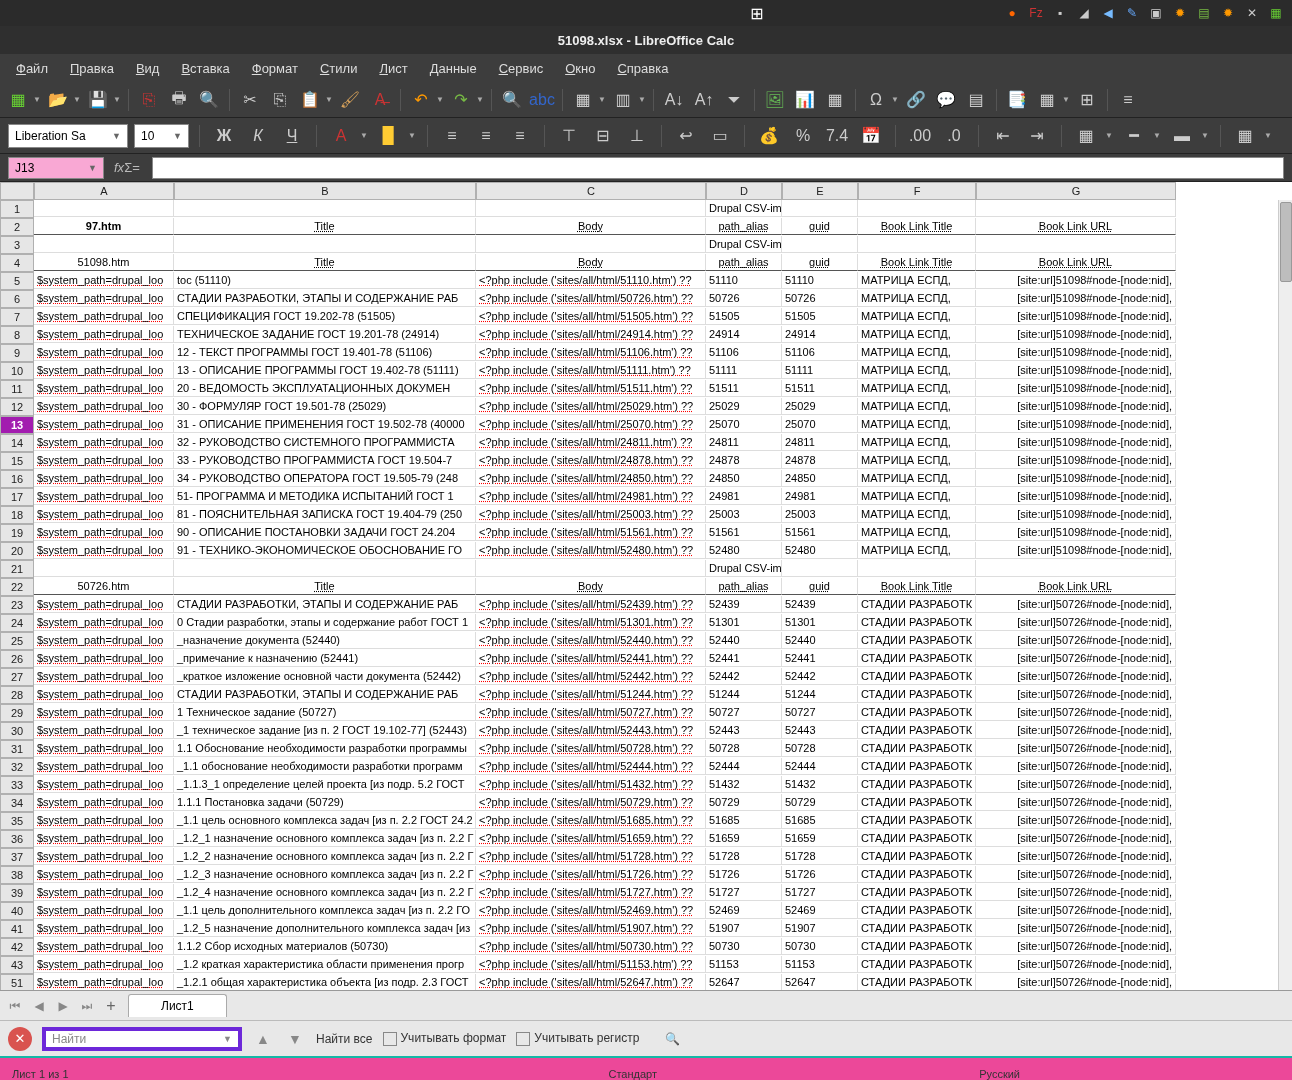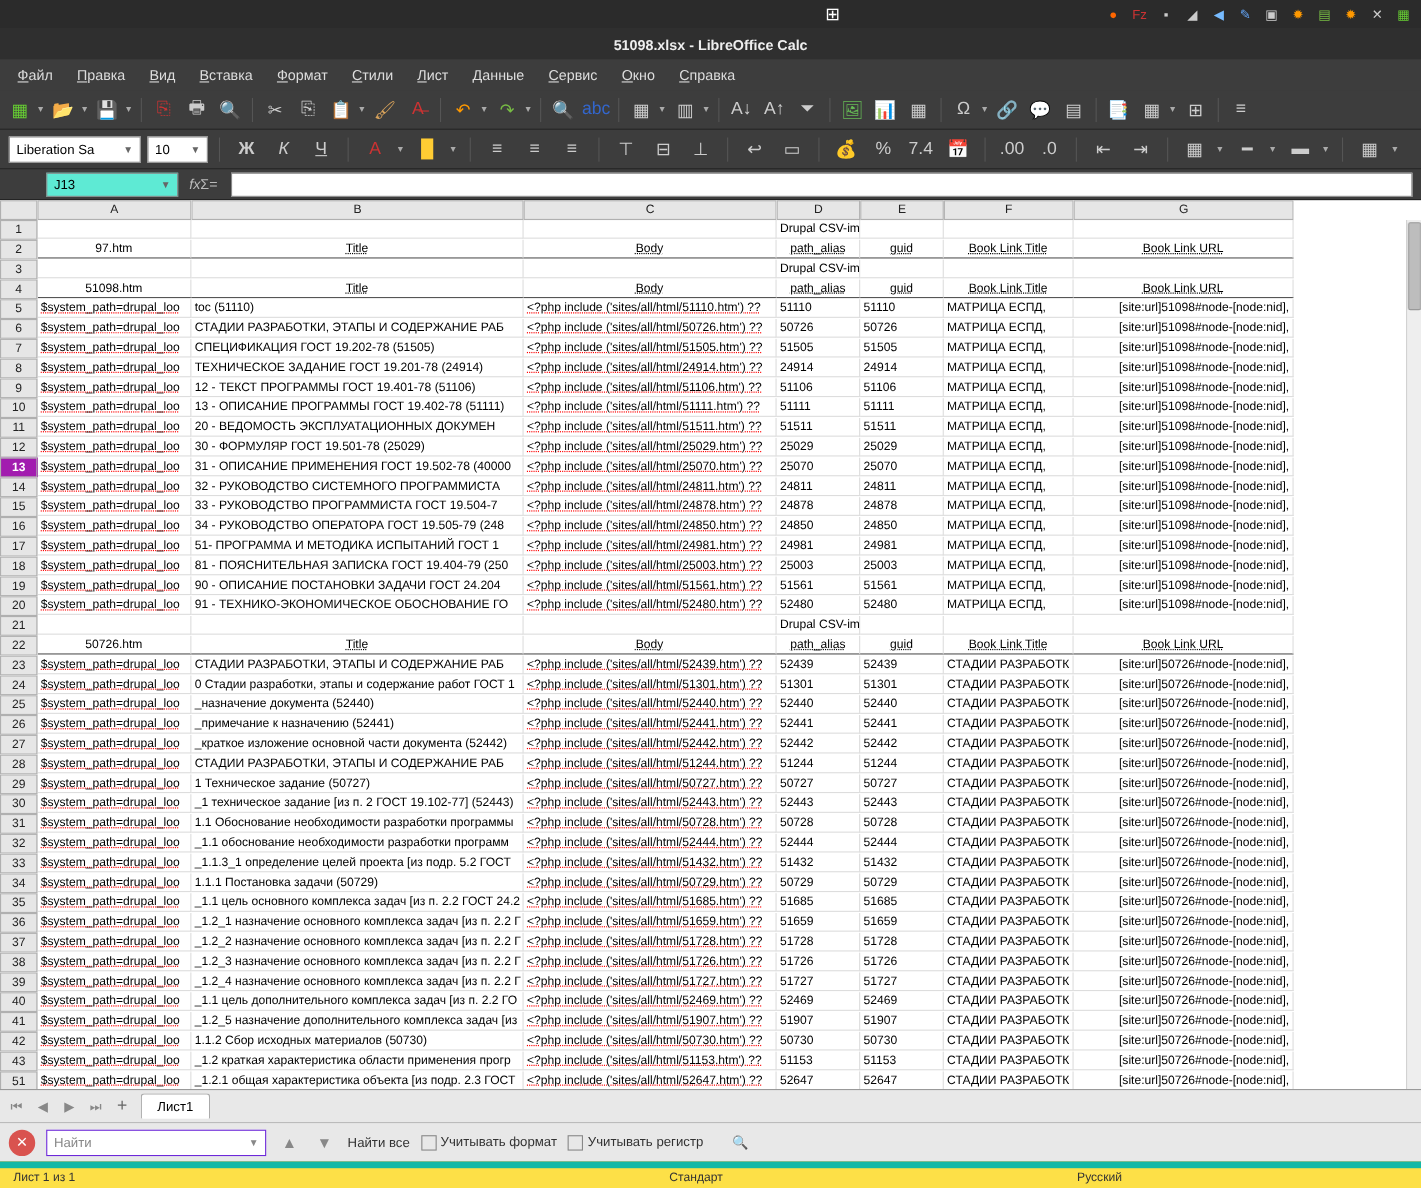--- a/index.html
+++ b/index.html
@@ -14,48 +14,48 @@
 .toolbar { height: 36px; background: #3d3d3d; border-bottom: 1px solid #222; display: flex; align-items: center; padding: 0 4px; gap: 2px; }
 .tbtn { width: 28px; height: 28px; display: inline-flex; align-items: center; justify-content: center; color: #ccc; border-radius: 3px; }
 .tsep { width: 1px; height: 22px; background: #555; margin: 0 4px; }
 .dropdown-arrow { width: 10px; height: 28px; display:inline-flex; align-items:center; justify-content:center; color:#aaa; font-size:8px; margin-left:-2px;}
 .font-bar { height: 36px; background: #3d3d3d; border-bottom: 1px solid #222; display: flex; align-items: center; padding: 0 8px; gap: 6px; }
 .combo { background: #fff; border: 1px solid #888; height: 24px; display: flex; align-items: center; padding: 0 6px; font-size: 12px; color: #000; }
 .combo.font-name { width: 120px; }
 .combo.font-size { width: 55px; }
 .combo .arrow { margin-left: auto; font-size: 9px; color: #666; }
 .cell-ref-bar { height: 28px; background: #3d3d3d; border-bottom: 1px solid #222; display: flex; align-items: center; padding: 0 8px; gap: 6px; }
-.cell-ref { background: #5eead4; border: 1px solid #888; height: 22px; width: 120px; padding: 0 6px; font-size: 12px; color:#000; display:flex; align-items:center;margin-left:34px; }
+.cell-ref { background: #f9a8d4; border: 1px solid #888; height: 22px; width: 96px; padding: 0 6px; font-size: 12px; color:#000; display:flex; align-items:center; }
 .cell-ref .arrow { margin-left:auto; font-size:9px; color:#666; }
 .fx-icons { display: flex; gap: 0; color: #bbb; font-size: 13px; margin-left: 4px; }
 .formula-input { flex: 1; background: #fff; border: 1px solid #888; height: 22px; margin-left: 6px; }
 .sheet-area { flex: 1; background: #fff; overflow: hidden; position: relative; }
 .grid { display: grid; grid-template-columns: 34px 140px 302px 230px 76px 76px 118px 200px; font-size: 11px; color: #000; }
 .col-head, .row-head { background: #e6e6e6; border: 1px solid #b0b0b0; text-align: center; padding: 2px 0; font-size: 11px; color:#222; position: sticky; }
 .col-head { top: 0; height: 18px; }
 .row-head { left: 0; width: 34px; }
 .corner { background: #e6e6e6; border: 1px solid #b0b0b0; }
 .cell { border-right: 1px solid #ddd; border-bottom: 1px solid #ddd; padding: 1px 3px; white-space: nowrap; overflow: hidden; height: 17px; line-height: 15px; }
 .hdr-cell { border-bottom: 1px solid #555; text-align: center; text-decoration: underline dotted; font-size: 11px; }
 .import-row { text-align: center; font-size: 11px; }
 .cell.colA { text-decoration: underline dotted red; }
 .cell.colC { text-decoration: underline dotted red; }
 .cell.colG { text-align: right; }
 .sheet-tabs { height: 30px; background: #e8e8e8; border-top: 1px solid #999; display: flex; align-items: center; padding: 0 4px; gap: 2px; }
 .nav-btn { width: 22px; height: 22px; display: inline-flex; align-items: center; justify-content: center; color: #888; font-size: 12px; }
-.tab { padding: 4px 14px; background: #fff; border: 1px solid #aaa; border-bottom: none; font-size: 12px; border-radius: 3px 3px 0 0; margin-left: 4px;}
+.tab { padding: 4px 32px; background: #fff; border: 1px solid #aaa; border-bottom: none; font-size: 12px; border-radius: 3px 3px 0 0; margin-left: 4px;}
 .add-tab { width:22px; font-size:16px; color:#666; display:inline-flex; align-items:center; justify-content:center;}
 .find-bar { height: 36px; background: #e8e8e8; border-top: 1px solid #bbb; display: flex; align-items: center; padding: 0 8px; gap: 10px; font-size: 12px; color:#333; }
 .close-find { width: 24px; height: 24px; border-radius: 12px; background: #d9534f; color: #fff; display: inline-flex; align-items: center; justify-content: center; font-size: 13px; }
-.find-input { flex: 0 0 200px; background: #fff; border: 1px solid #6d28d9; height: 24px; padding: 0 6px; display:flex; align-items:center; }
+.find-input { flex: 0 0 200px; background: #fff; border: 4px solid #6d28d9; height: 24px; padding: 0 6px; display:flex; align-items:center; }
 .find-input .ph { color:#888; }
 .find-input .arrow { margin-left:auto; font-size:9px; color:#888; }
 .arrow-btn { width: 22px; height: 22px; color:#888; display:inline-flex; align-items:center; justify-content:center; font-size:14px;}
 .chk { width: 14px; height: 14px; border: 1px solid #888; display:inline-block; margin-right:4px; vertical-align:middle; }
-.status-bar { height: 24px; background: #fde047; border-top: 6px solid #14b8a6; display: flex; align-items: center; padding: 0 12px; font-size: 11px; color:#333; }
+.status-bar { height: 24px; background: #ec4899; border-top: 2px solid #14b8a6; display: flex; align-items: flex-end; padding: 0 12px; font-size: 11px; color:#333; }
 .status-sec { flex: 0 0 auto; }
 .status-center { margin-left: 540px; }
 .status-right { margin-left: auto; margin-right: 260px; }
 .scroll-track-v { position:absolute; right:0; top:18px; bottom:0; width:14px; background:#eee; border-left:1px solid #ccc; }
 .scroll-thumb-v { background:#bdbdbd; border:1px solid #999; width:12px; height:80px; margin:2px auto; border-radius:2px; }
 </style>
 </head>
 <body>
 
 <div class="system-bar">
@@ -229,21 +229,21 @@
       <div class="col-head">G</div>
       <div class="row-head">1</div>
       <div class="cell import-row"></div>
       <div class="cell import-row"></div>
       <div class="cell import-row"></div>
       <div class="cell import-row">Drupal CSV-import</div>
       <div class="cell import-row"></div>
       <div class="cell import-row"></div>
       <div class="cell import-row"></div>
       <div class="row-head">2</div>
-      <div class="cell hdr-cell" style="text-align: center; text-decoration: none;">97.htm</div>
+      <div class="cell hdr-cell" style="text-align: center; text-decoration: none; font-weight: bold;">97.htm</div>
       <div class="cell hdr-cell">Title</div>
       <div class="cell hdr-cell">Body</div>
       <div class="cell hdr-cell">path_alias</div>
       <div class="cell hdr-cell">guid</div>
       <div class="cell hdr-cell">Book Link Title</div>
       <div class="cell hdr-cell">Book Link URL</div>
       <div class="row-head">3</div>
       <div class="cell import-row"></div>
       <div class="cell import-row"></div>
       <div class="cell import-row"></div>

